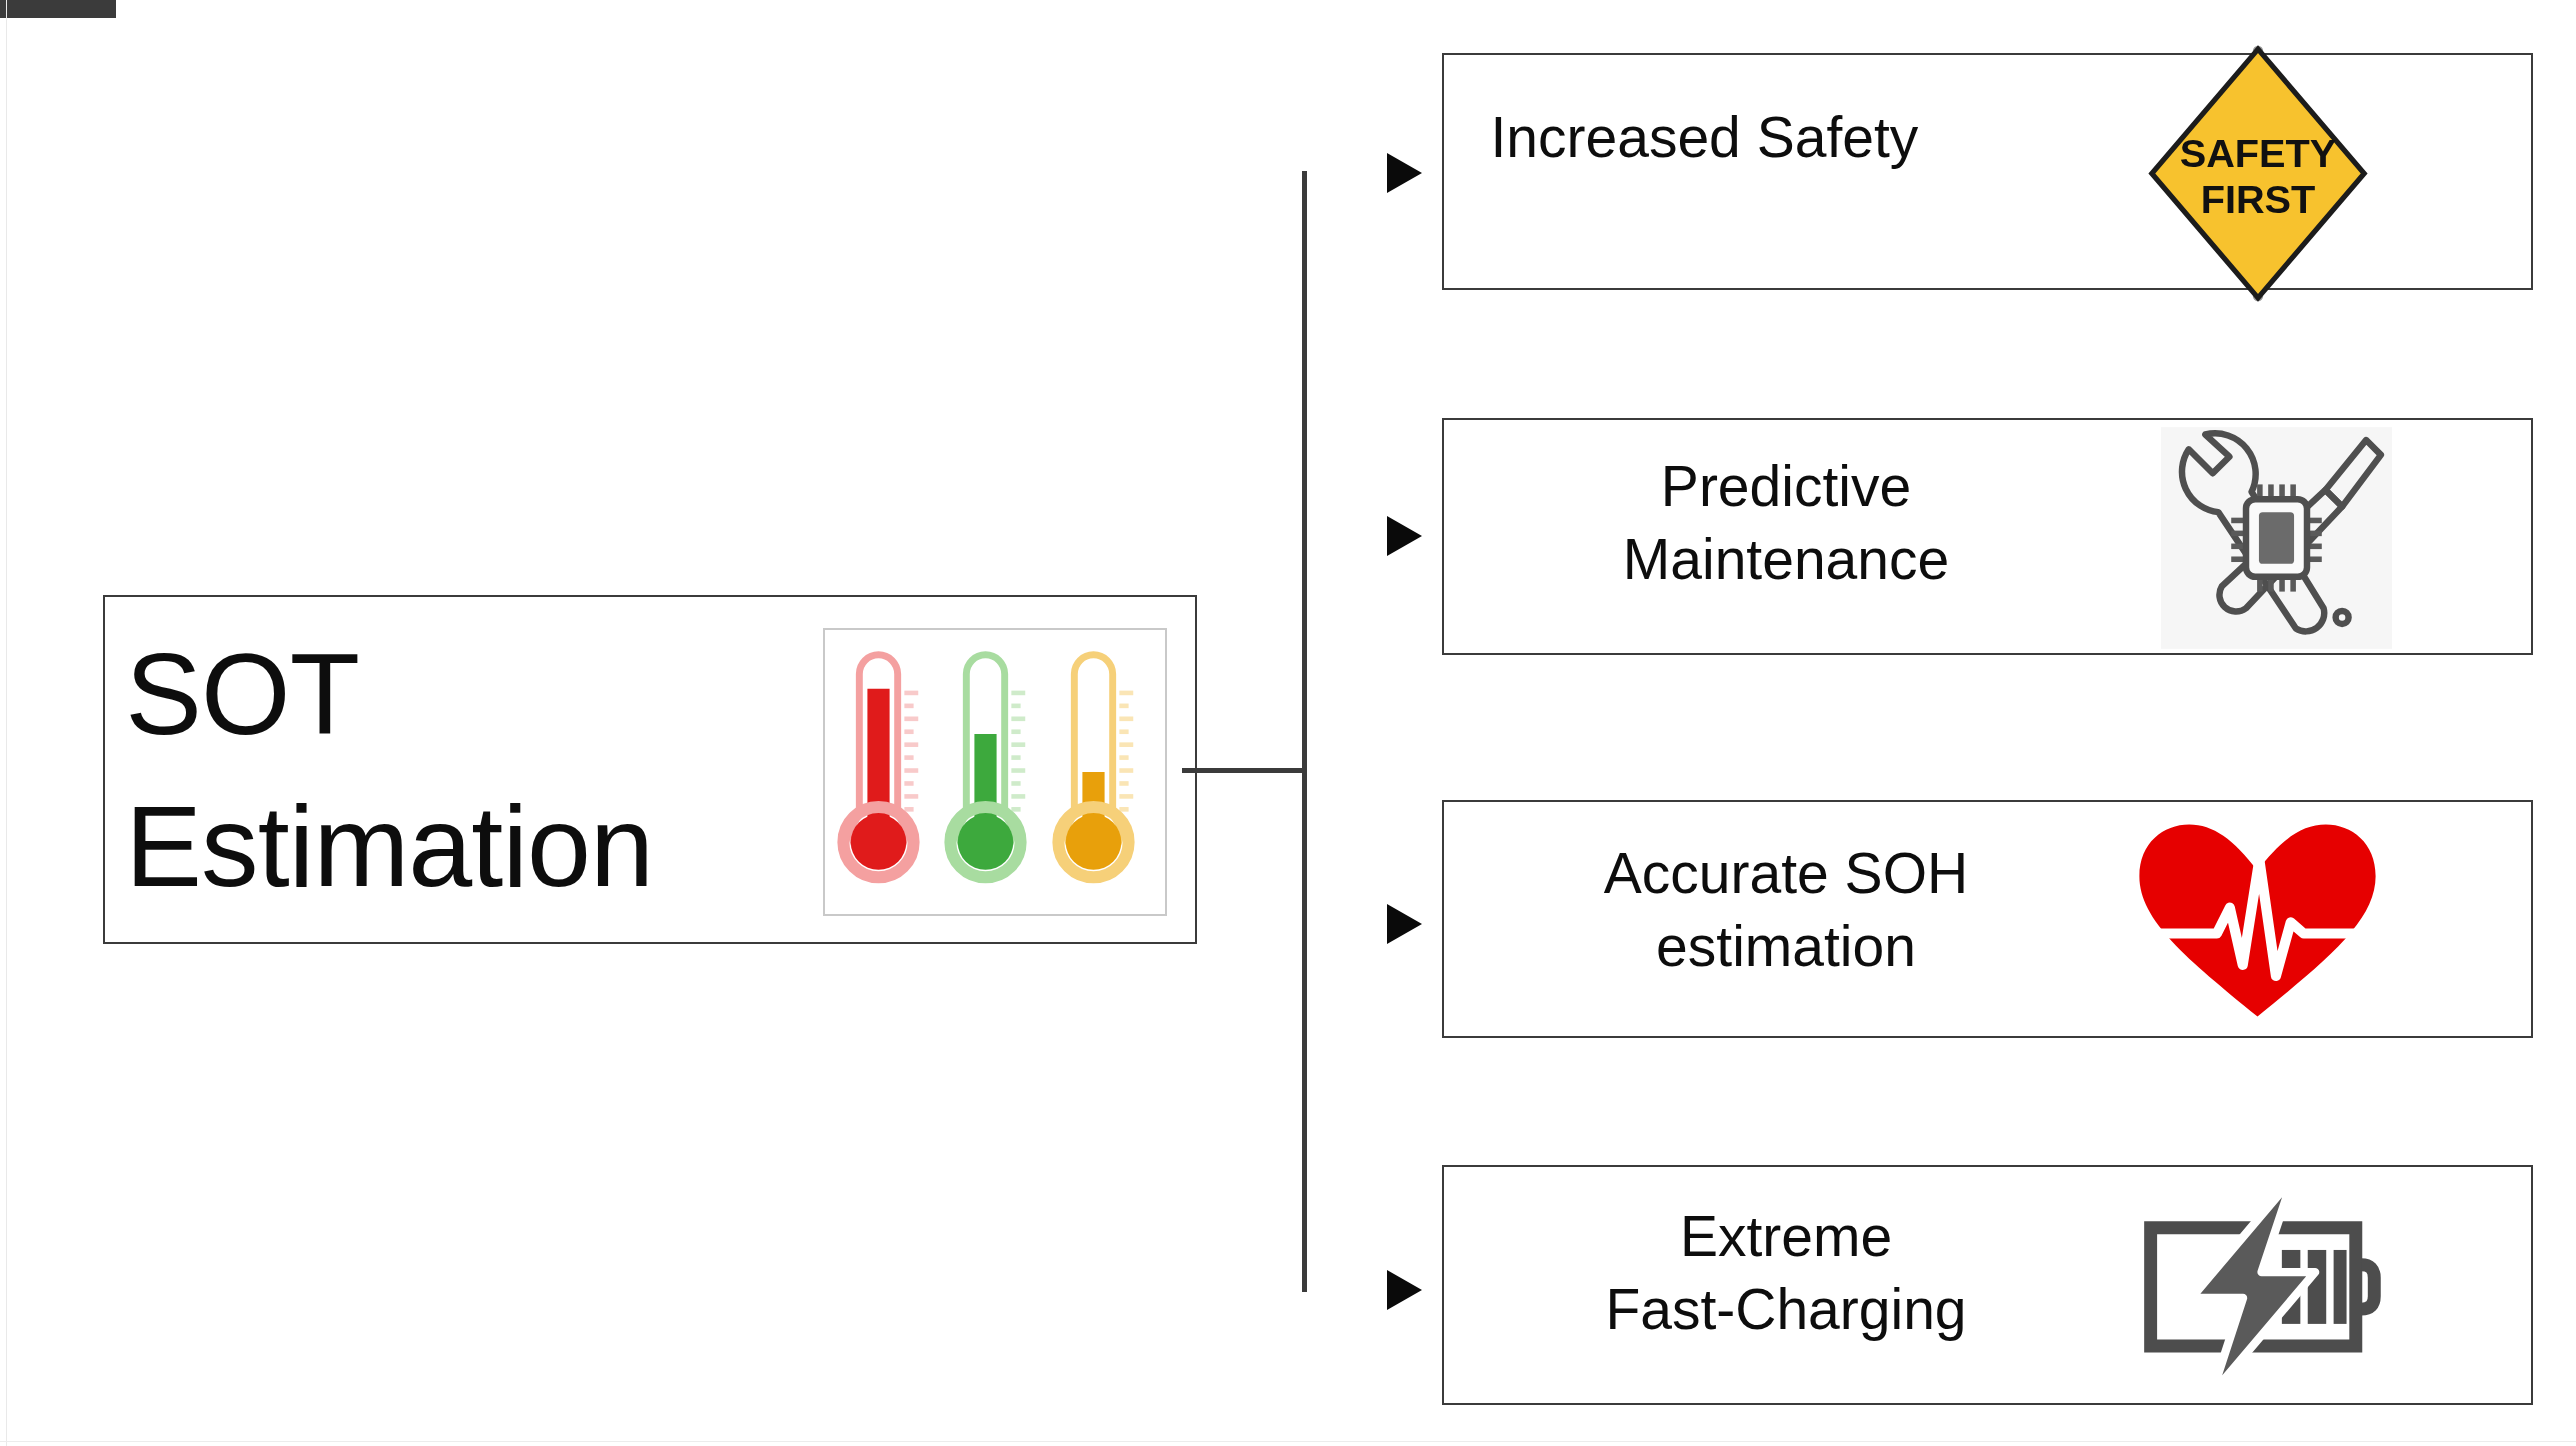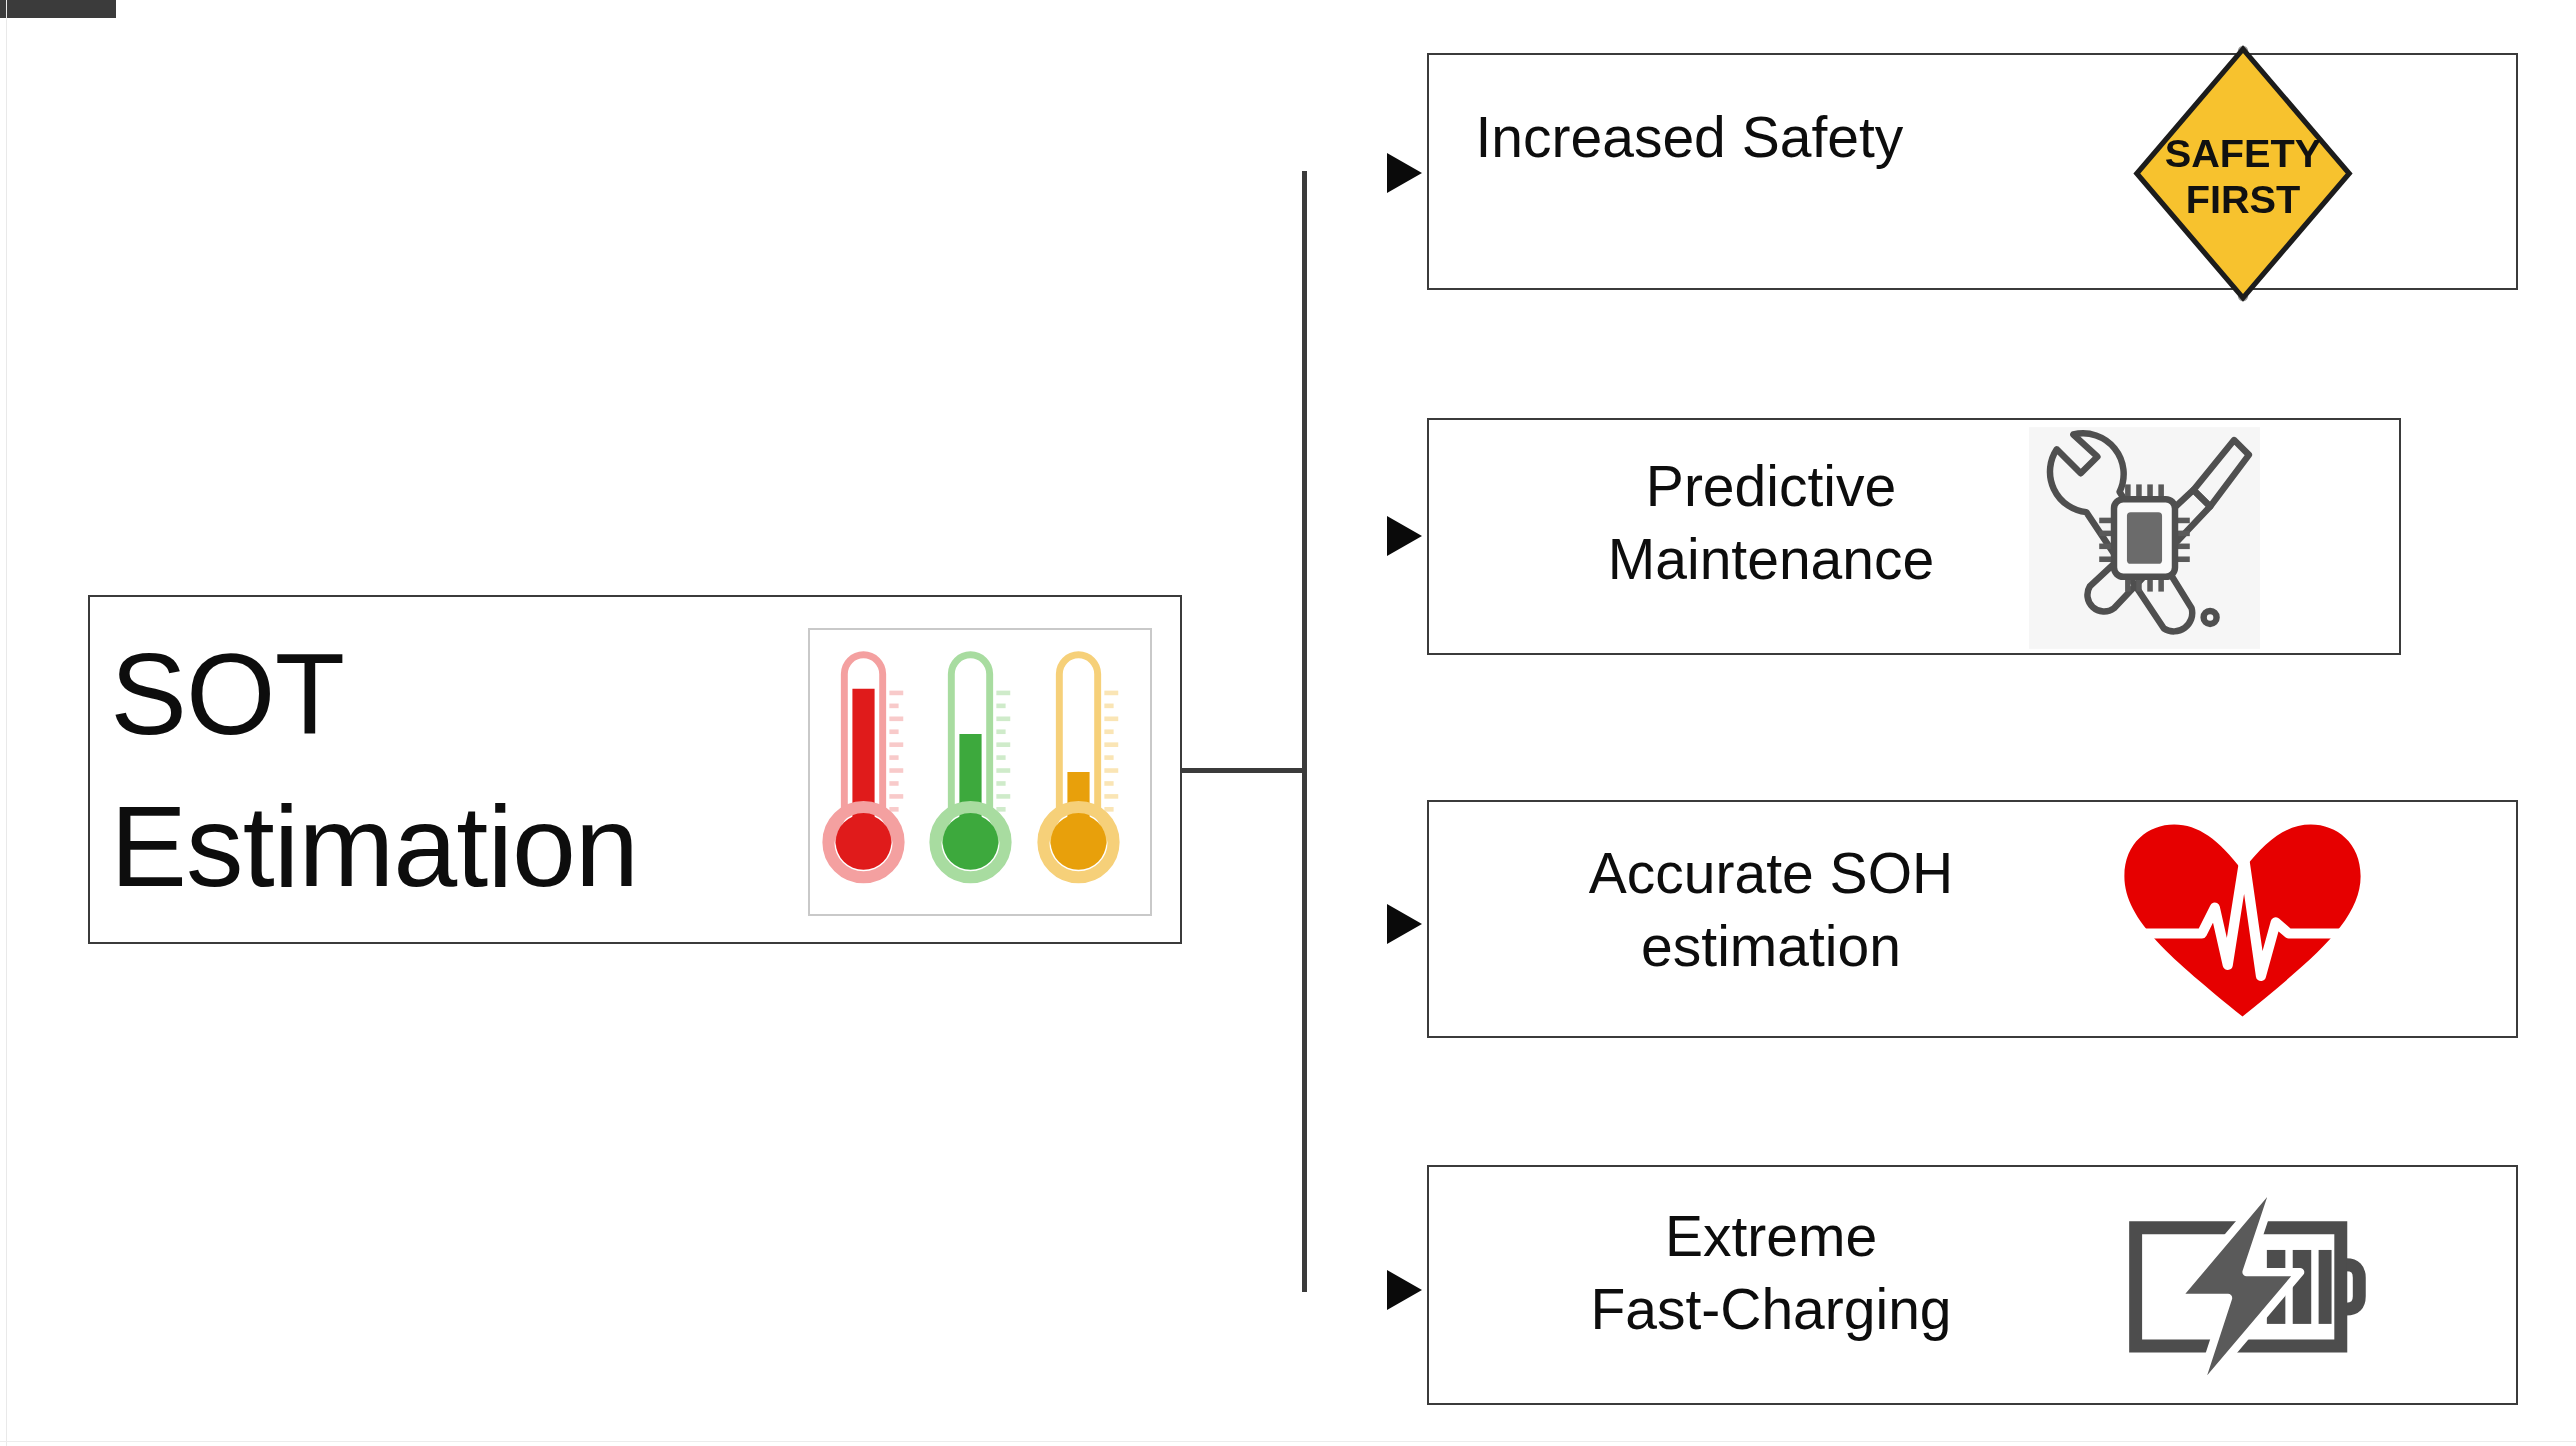--- a/index.html
+++ b/index.html
@@ -11,21 +11,21 @@
   #canvas{position:absolute;left:0;top:0;width:2576px;height:1446px;background:#fff;}
 
   
   .page-edge-left{position:absolute;left:5.5px;top:0;width:1.8px;height:1446px;background:#e9e9e9;}
   .page-edge-bottom{position:absolute;left:0;bottom:3.7px;width:2576px;height:1.8px;background:#ececec;}
 
   .box{
     position:absolute;background:#ffffff;
     border:2.8px solid #3b3b3b;
     box-sizing:border-box;
-    display:flex;align-items:center;
+    display:flex;align-items:center;margin-left:15px;
   }
 
   
   #sot-box{left:88px;top:595px;width:1094px;height:349px;padding:4px;}
   #sot-text{
     position:absolute;left:20.3px;top:22px;width:703px;
     font-size:115px;line-height:1.32;color:#0d0d0d;
     font-family:"Liberation Sans", sans-serif;font-weight:400;
     letter-spacing:-0.9px;
   }
@@ -46,21 +46,21 @@
   .branch-h{height:4.6px;background:#3b3b3b;left:1304px;}
   .arrow-head{
     position:absolute;width:0;height:0;
     border-top:20.3px solid transparent;
     border-bottom:20.3px solid transparent;
     border-left:35px solid #0a0a0a;
   }
 
   
   #box-safety{left:1427px;top:53px;width:1091px;height:237px;}
-  #box-maint{left:1427px;top:418px;width:974px;height:237px;}
+  #box-maint{left:1427px;top:418px;width:1091px;height:237px;}
   #box-soh{left:1427px;top:800px;width:1091px;height:238px;}
   #box-fast{left:1427px;top:1165px;width:1091px;height:240px;}
 
   .box-inner{
     position:relative;width:100%;height:100%;
     display:flex;align-items:center;justify-content:flex-start;
   }
   .box-label{
     position:absolute;
     font-size:57px;line-height:1.28;color:#0d0d0d;

